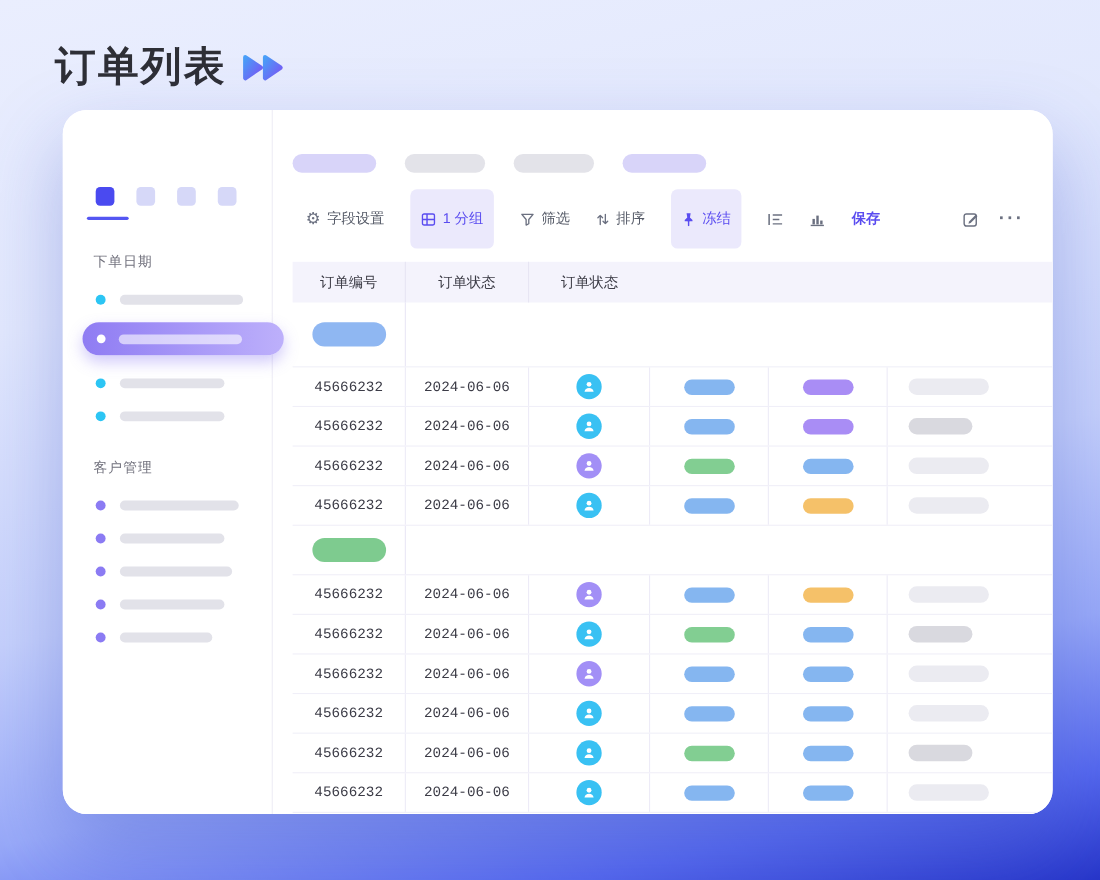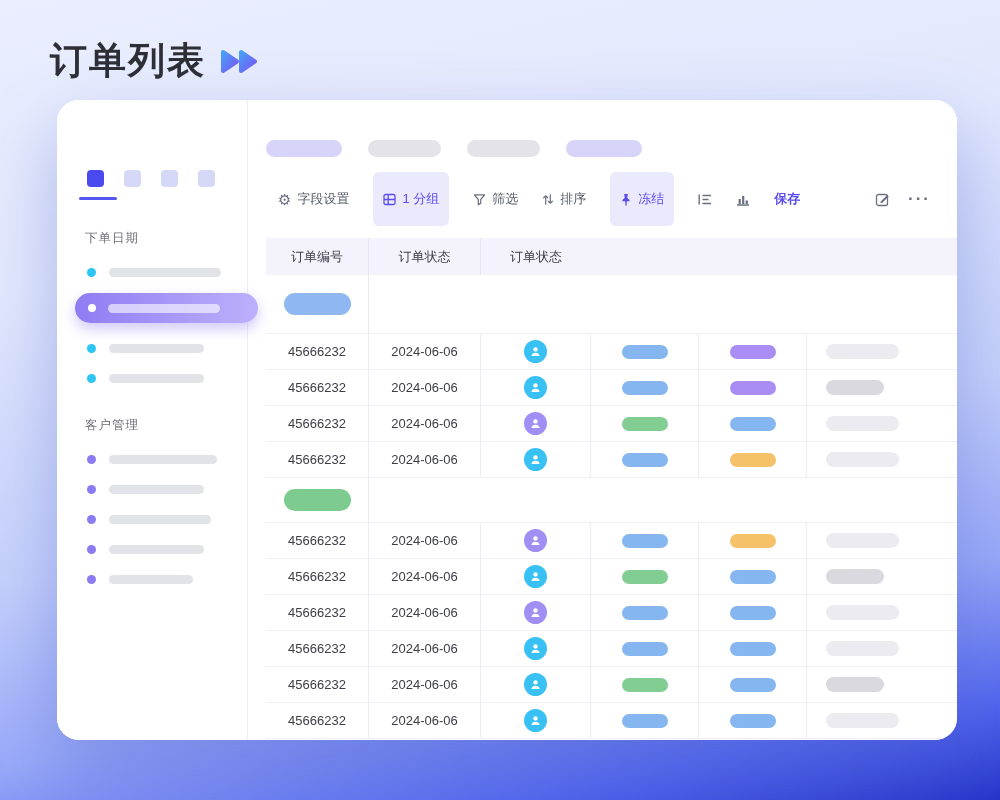--- a/index.html
+++ b/index.html
@@ -61,21 +61,21 @@
   .table{margin-top:24px;text-align:center;}
   .thead,.group-row,.trow{display:grid;grid-template-columns:103px 112px 110px 108px 108px 1fr;}
   .thead{background:#f4f3fc;height:37px;}
   .th{display:flex;align-items:center;justify-content:center;font-size:13px;color:#3c3c46;font-weight:500;border-right:1px solid #e7e5f3;cursor:pointer;}
   .th:last-child{border-right:none;}
   .group-row{height:58px;align-items:center;}
   .group-row.compact{height:44px;}
   .gcell{height:100%;display:flex;align-items:center;}
   .gcell.first{border-right:1px solid #e9e7f5;padding-left:18px;box-sizing:border-box;}
   .group-pill{width:67px;height:22px;border-radius:11px;display:inline-block;}
-  .trow{height:35px;border-bottom:1px solid #f0eff8;}
+  .trow{height:35px;border-bottom:1px solid #f0eff8;font-family:Liberation Mono, monospace;}
   .group-row + .trow{border-top:1px solid #f0eff8;}
   .td{display:flex;align-items:center;justify-content:center;font-size:13px;color:#3c3c47;border-right:1px solid #edebf7;overflow:hidden;}
   .td:last-child{border-right:none;justify-content:flex-start;padding-left:19px;}
   .avatar{width:23px;height:23px;border-radius:50%;display:flex;align-items:center;justify-content:center;}
   .status-pill{width:46px;height:14px;border-radius:7px;display:inline-block;}
   .eta-pill{height:15px;border-radius:7.5px;display:inline-block;}
 </style>
 </head>
 <body>
 

